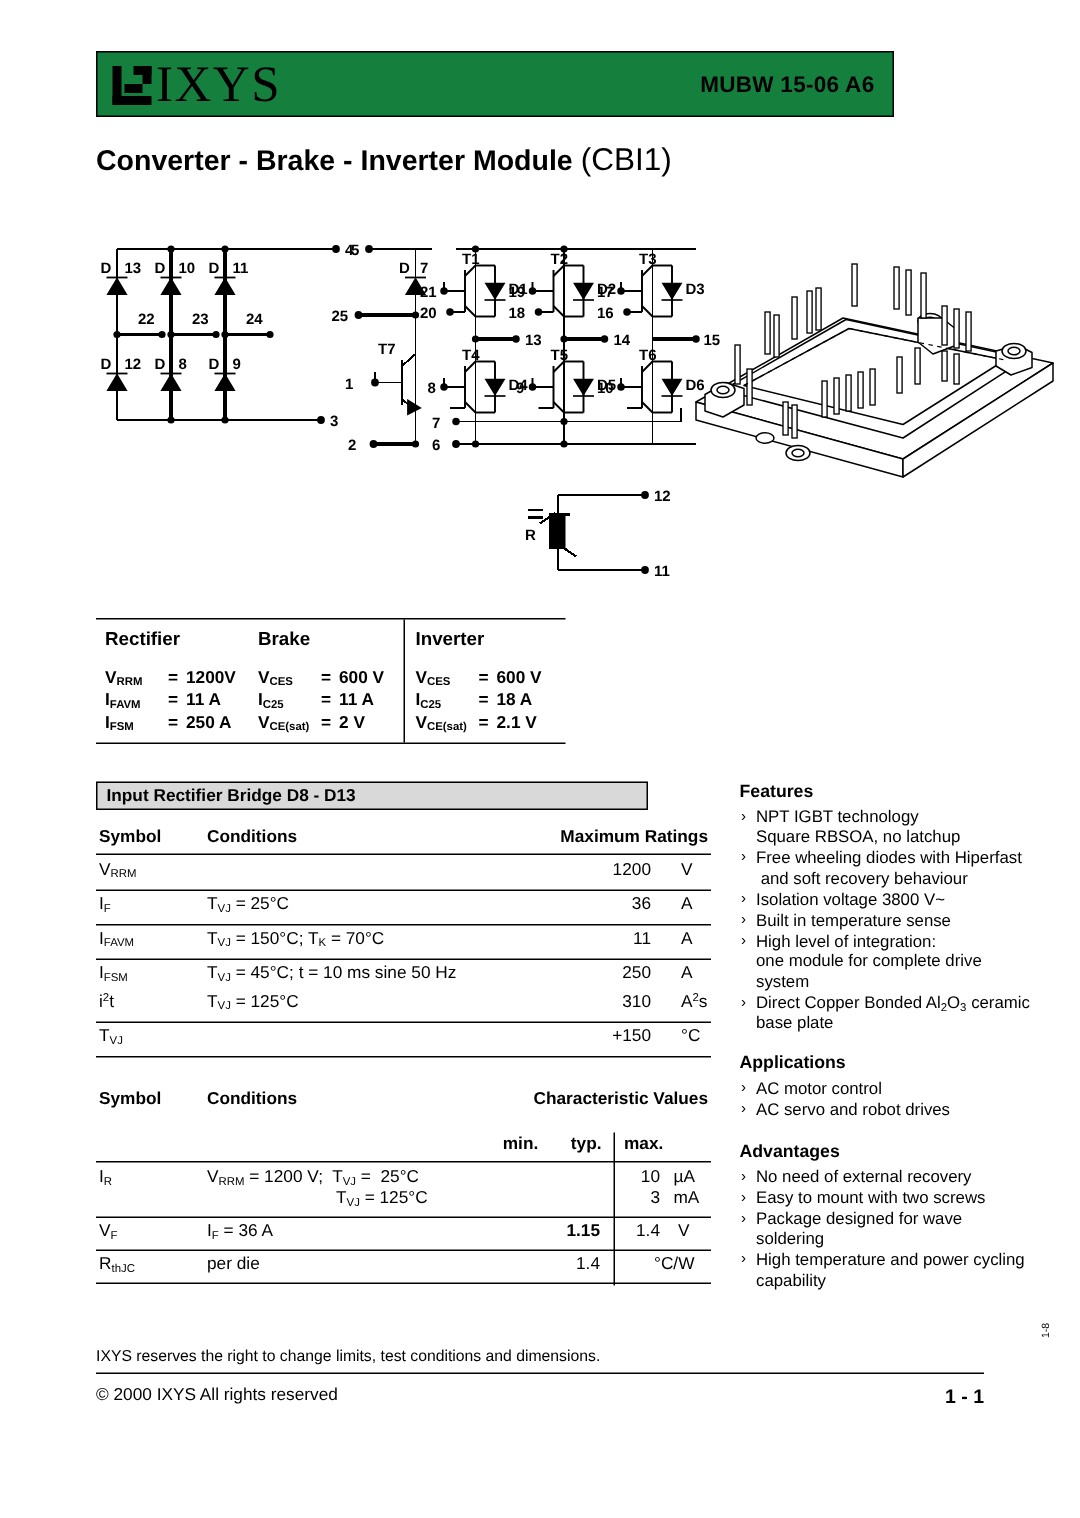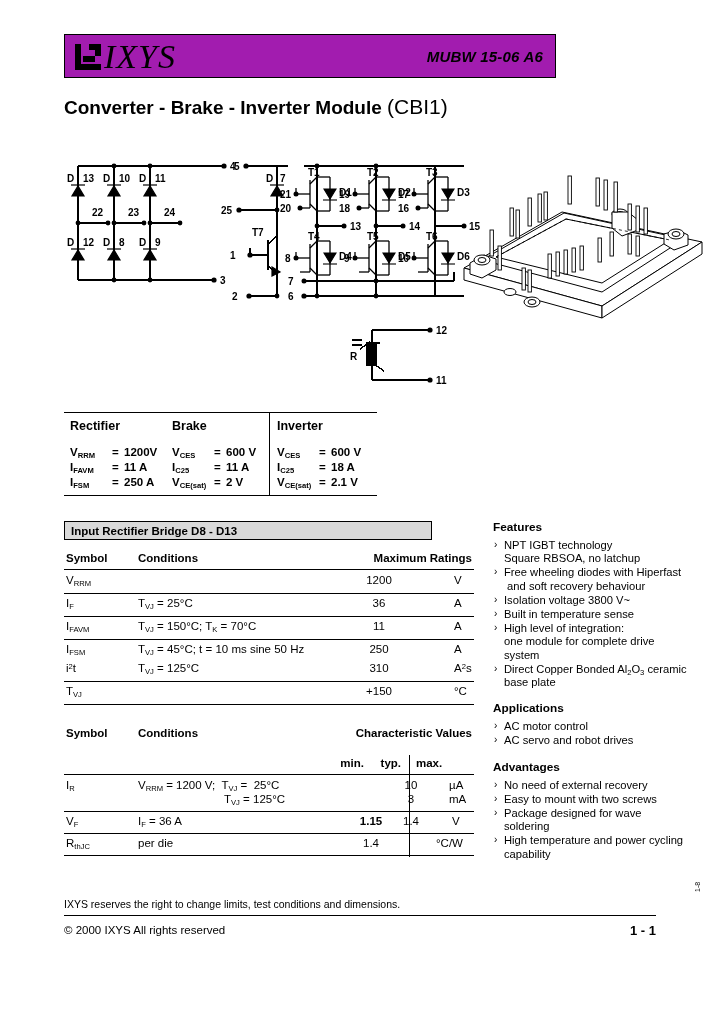--- a/index.html
+++ b/index.html
@@ -7,22 +7,22 @@
   body {
     width:720px; height:1012px; position:relative;
     font-family:"Liberation Sans", sans-serif;
     color:#000000;
     -webkit-font-smoothing:none;
   }
   .page { position:absolute; left:0; top:0; width:720px; height:1012px; overflow:hidden; }
 
   
   .hdr {
-    position:absolute; left:64px; top:34px; width:492px; height:44px;
-    background:#a21caf; border:1px solid #000; box-sizing:border-box;font-style:italic;
+    position:absolute; left:64px; top:34px; width:532px; height:44px;
+    background:#15803d; border:1px solid #000; box-sizing:border-box;
   }
   .logo-wrap { position:absolute; left:10px; top:5px; height:34px; display:flex; align-items:center; }
   .logo-mark { width:26px; height:26px; position:relative; }
   .logo-mark i { position:absolute; background:#000; display:block; }
   .lm1 { left:0; top:0; width:6px; height:26px; }
   .lm2 { left:0; top:20px; width:26px; height:6px; }
   .lm3 { left:8px; top:12px; width:12px; height:6px; }
   .lm4 { left:14px; top:0; width:12px; height:6px; }
   .lm5 { left:20px; top:0px; width:6px; height:12px; }
   .logo-text {
@@ -61,21 +61,21 @@
   .band {
     position:absolute; left:64px; top:521px; width:368px; height:19px;
     background:#d9d9d9; border:1px solid #000; box-sizing:border-box;
     font-size:11.5px; font-weight:bold; padding:3px 0 0 6px;
   }
   .tbl { position:absolute; font-size:11.5px; }
   .tbl .hrow { font-weight:bold; }
   .rowline { position:absolute; height:0; border-top:0.8px solid #000; }
   .thickline { position:absolute; height:0; border-top:1.5px solid #000; }
   .cell { position:absolute; white-space:nowrap; }
-  .cell.r { text-align:center; }
+  .cell.r { text-align:right; }
 
   
   .rcol { position:absolute; left:493px; top:520px; width:222px; font-size:11.2px; }
   .rcol h4 { margin:0 0 5px 0; font-size:11.8px; font-weight:bold; }
   .rcol ul { margin:0 0 12px 0; padding:0; list-style:none; }
   .rcol li { position:relative; padding-left:11px; margin-bottom:1px; line-height:13.2px; }
   .rcol li:before {
     content:"\203A"; position:absolute; left:1px; top:-1px; font-size:10px;
   }
 
@@ -517,21 +517,21 @@
     <div class="cell r" style="left:260px; top:133px; width:110px;">+150</div>
     <div class="cell" style="left:390px; top:133px;">°C</div>
     <div class="thickline" style="left:0; top:152px; width:410px;"></div>
   </div>
 
   <div class="tbl" style="left:64px; top:727px; width:410px; height:130px;">
     <div class="cell hrow" style="left:2px; top:0;">Symbol</div>
     <div class="cell hrow" style="left:74px; top:0;">Conditions</div>
     <div class="cell hrow" style="left:258px; top:0; width:150px; text-align:right;">Characteristic Values</div>
 
-    <div class="cell hrow" style="left:266px; top:30px; width:34px; text-align:right;">min.</div>
+    <div class="cell hrow" style="left:266px; top:30px; width:34px; text-align:center;">min.</div>
     <div class="cell hrow" style="left:305px; top:30px; width:32px; text-align:right;">typ.</div>
     <div class="cell hrow" style="left:352px; top:30px;">max.</div>
     <div class="thickline" style="left:0; top:47px; width:410px;"></div>
     <div style="position:absolute; left:345px; top:28px; width:1.3px; height:102px; background:#000;"></div>
 
     <div class="cell" style="left:2px; top:52px;">I<sub>R</sub></div>
     <div class="cell" style="left:74px; top:52px;">V<sub>RRM</sub> = 1200 V;&nbsp; T<sub>VJ</sub> =&nbsp; 25°C</div>
     <div class="cell" style="left:160px; top:66px;">T<sub>VJ</sub> = 125°C</div>
     <div class="cell r" style="left:318px; top:52px; width:58px;">10</div>
     <div class="cell r" style="left:318px; top:66px; width:58px;">3</div>

